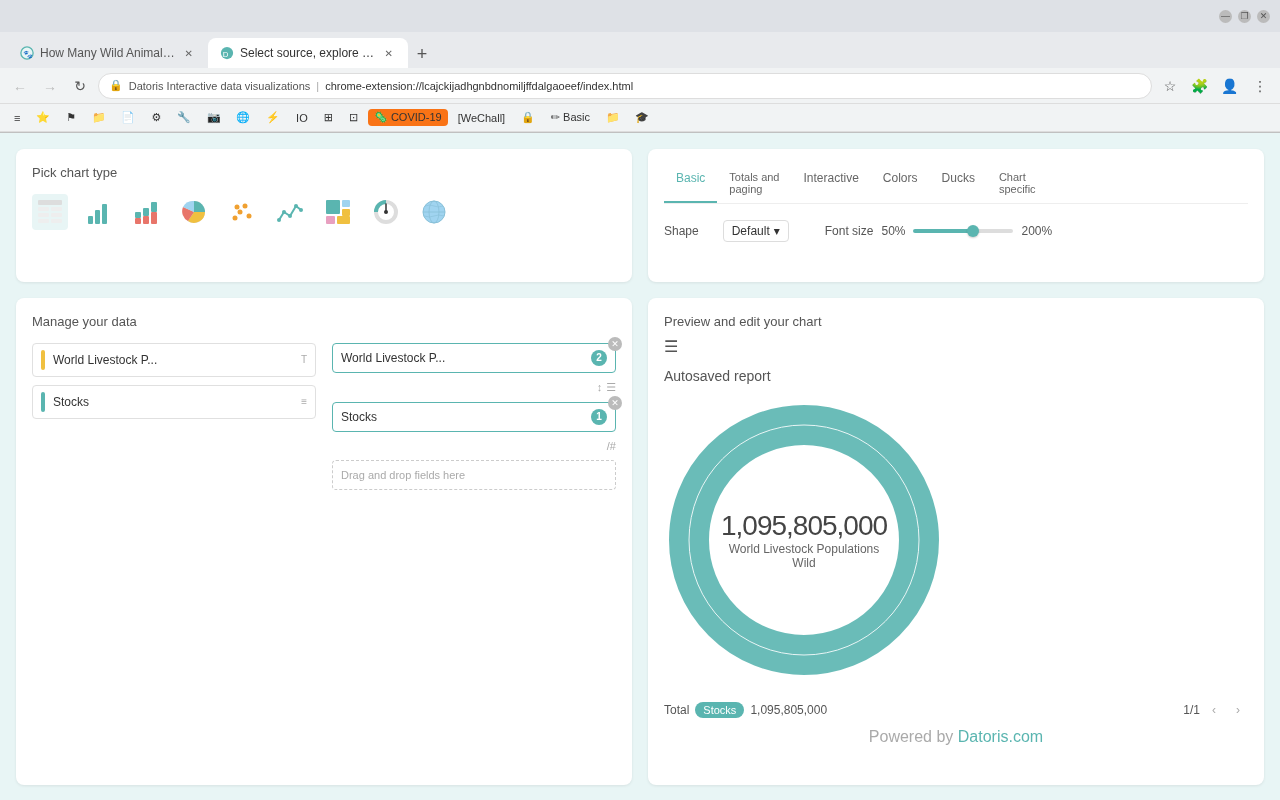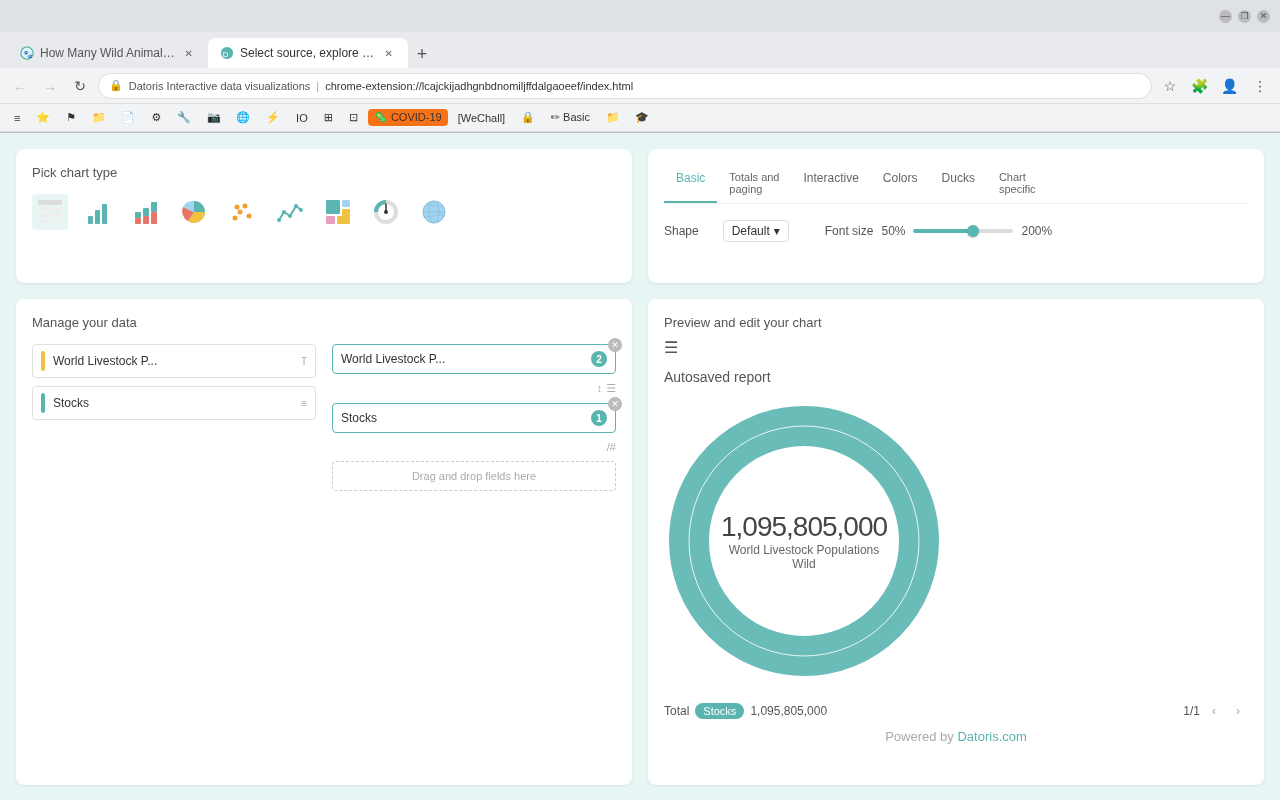--- a/index.html
+++ b/index.html
@@ -329,21 +329,21 @@
     }
     .field-action-btn {
       font-size: 11px;
       color: #aaa;
       cursor: pointer;
     }
     .drop-zone {
       border: 1px dashed #ccc;
       border-radius: 4px;
       padding: 8px;
-      text-align: center;
+      text-align: left;
       font-size: 11px;
       color: #aaa;
       margin-top: 4px;
     }
     .left-indicator {
       width: 4px;
       height: 20px;
       background: #f0c040;
       border-radius: 2px;
       margin-right: 8px;
@@ -449,21 +449,21 @@
       height: 20px;
       display: flex;
       align-items: center;
       justify-content: center;
       border-radius: 3px;
       cursor: pointer;
       color: #aaa;
       font-size: 12px;
     }
     .powered-by {
-      font-size: 13px;
+      font-size: 16px;
       color: #aaa;
       text-align: center;
       margin-top: 8px;
     }
     .powered-by a { color: #5ab5b0; text-decoration: none; }
   </style>
 </head>
 <body>
 
 <div class="browser-chrome">

